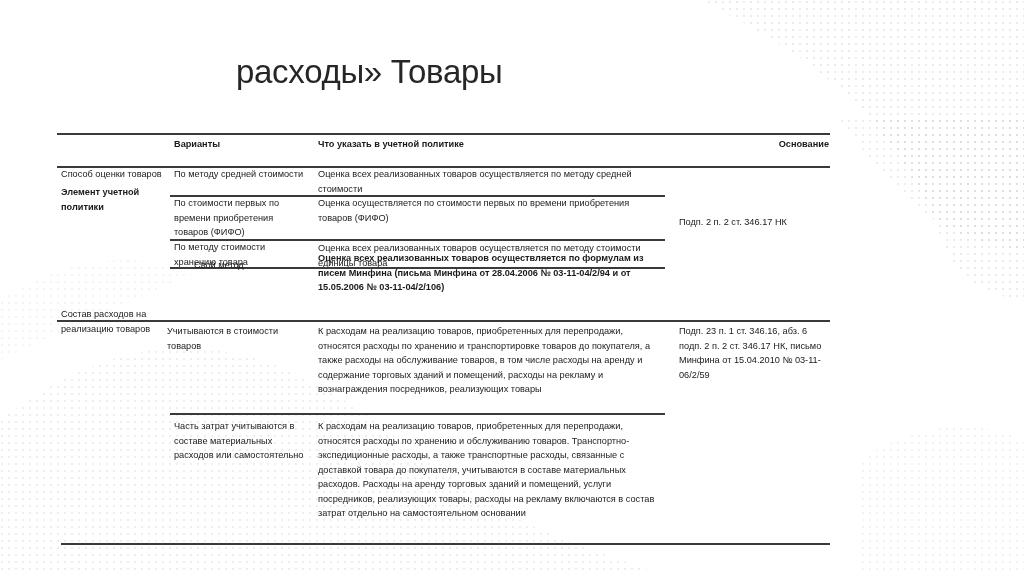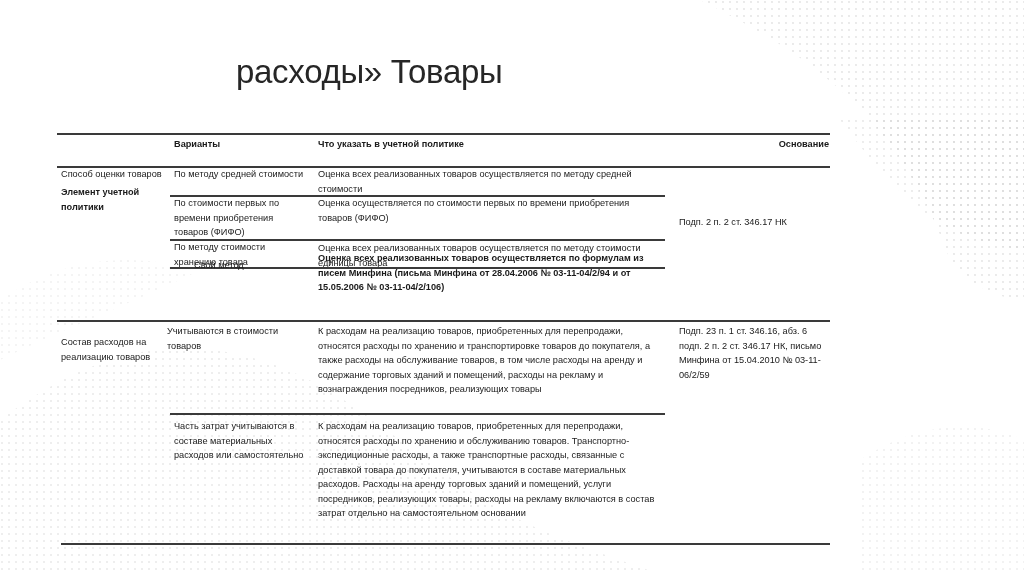--- a/index.html
+++ b/index.html
@@ -68,21 +68,21 @@
 
   <div class="cell" style="left:117px; top:107px; width:130px;">По методу стоимости хранению товара</div>
   <div class="cell" style="left:261px; top:108px; width:350px;">Оценка всех реализованных товаров осуществляется по методу стоимости единицы товара</div>
   <div class="hline" style="left:113px; top:134px; width:495px;"></div>
 
   <div class="cell" style="left:117px; top:125px; width:130px;margin-left:20px;">Свой метод</div>
   <div class="cell" style="left:261px; top:118px; width:340px;font-weight:bold;">Оценка всех реализованных товаров осуществляется по формулам из писем Минфина (письма Минфина от 28.04.2006 № 03-11-04/2/94 и от 15.05.2006 № 03-11-04/2/106)</div>
 
   <div class="hline" style="left:0; top:187px; width:773px;"></div>
 
-  <div class="cell" style="left:4px; top:202px; width:105px;">Состав расходов на реализацию товаров</div>
+  <div class="cell" style="left:4px; top:174px; width:105px;">Состав расходов на реализацию товаров</div>
   <div class="cell" style="left:622px; top:191px; width:150px;">Подп. 23 п. 1 ст. 346.16, абз. 6 подп. 2 п. 2 ст. 346.17 НК, письмо Минфина от 15.04.2010 № 03-11-06/2/59</div>
 
   <div class="cell" style="left:110px; top:191px; width:130px;">Учитываются в стоимости товаров</div>
   <div class="cell" style="left:261px; top:191px; width:350px;">К расходам на реализацию товаров, приобретенных для перепродажи, относятся расходы по хранению и транспортировке товаров до покупателя, а также расходы на обслуживание товаров, в том числе расходы на аренду и содержание торговых зданий и помещений, расходы на рекламу и вознаграждения посредников, реализующих товары</div>
   <div class="hline" style="left:113px; top:280px; width:495px;"></div>
 
   <div class="cell" style="left:117px; top:286px; width:135px;">Часть затрат учитываются в составе материальных расходов или самостоятельно</div>
   <div class="cell" style="left:261px; top:286px; width:340px;">К расходам на реализацию товаров, приобретенных для перепродажи, относятся расходы по хранению и обслуживанию товаров. Транспортно-экспедиционные расходы, а также транспортные расходы, связанные с доставкой товара до покупателя, учитываются в составе материальных расходов. Расходы на аренду торговых зданий и помещений, услуги посредников, реализующих товары, расходы на рекламу включаются в состав затрат отдельно на самостоятельном основании</div>
 
   <div class="hline" style="left:4px; top:410px; width:769px;"></div>

